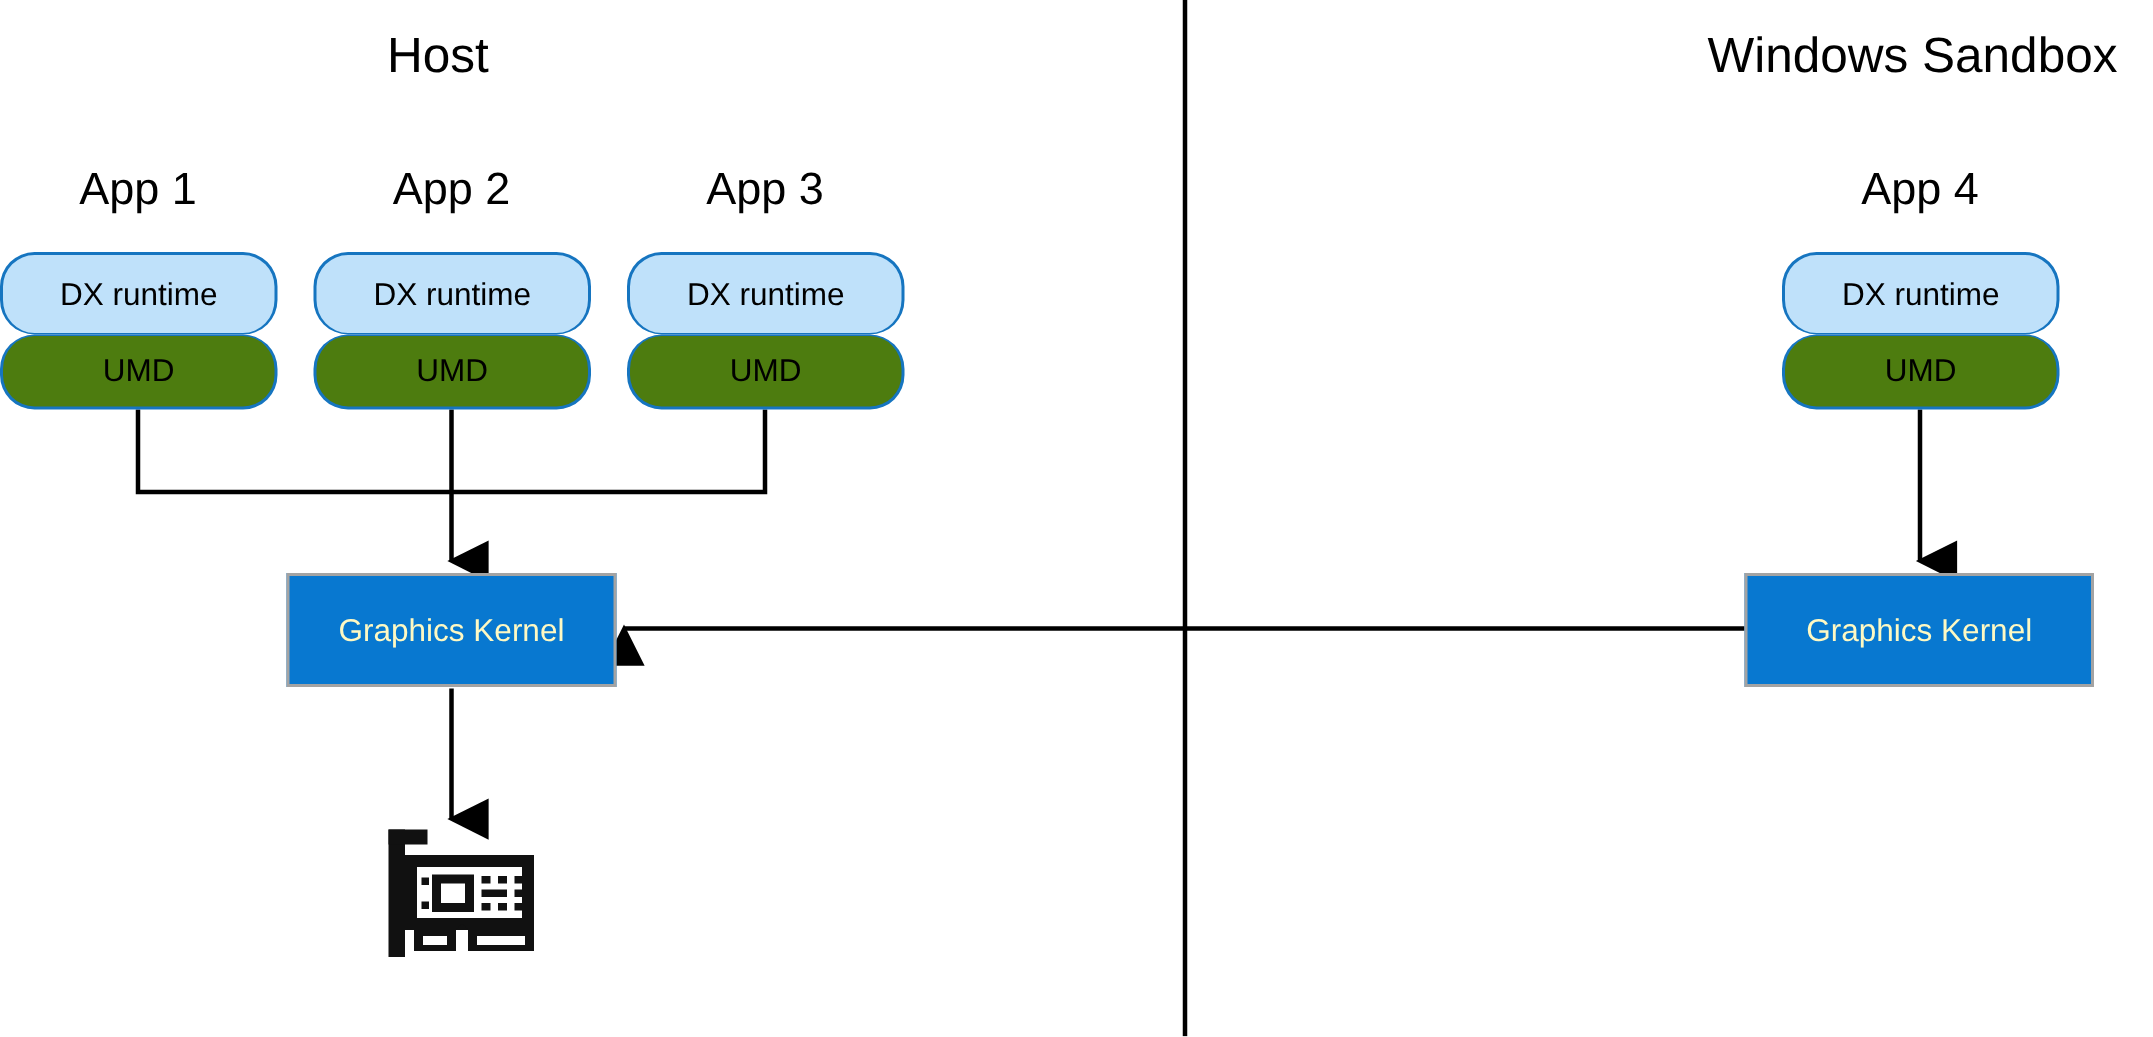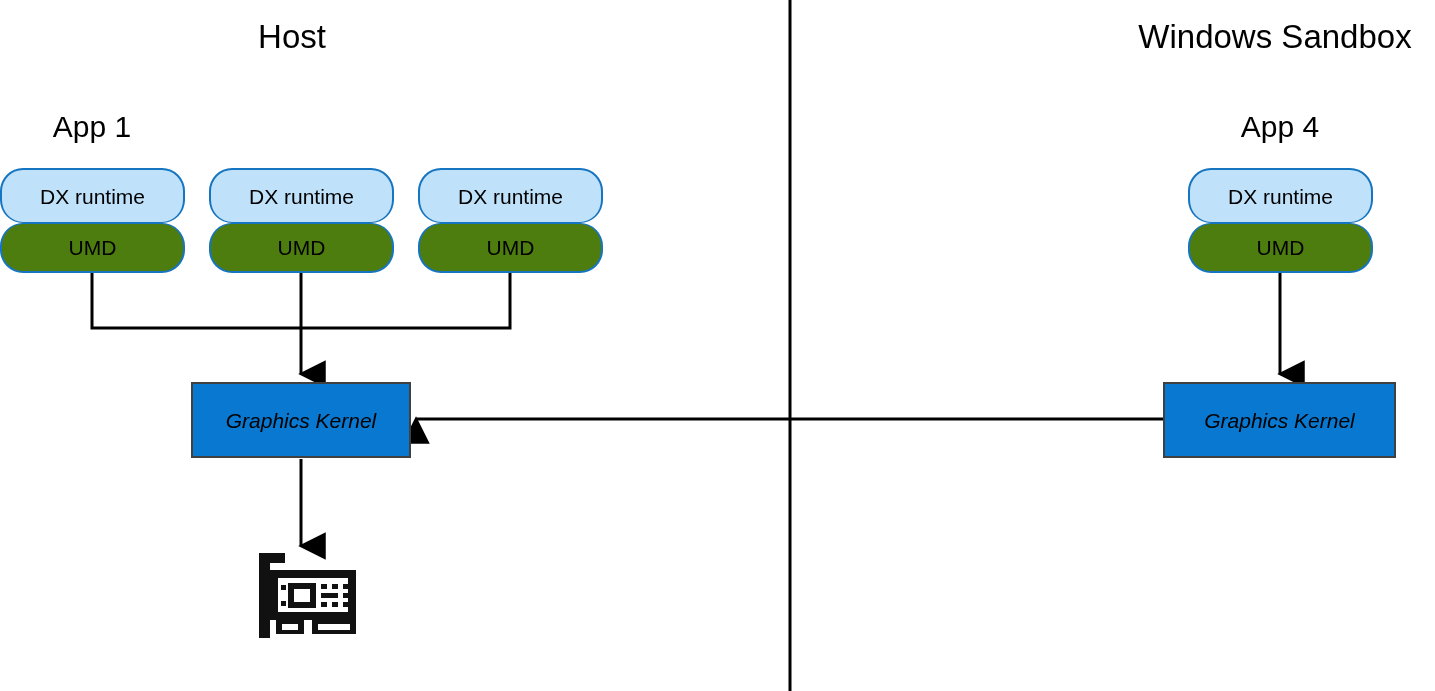--- a/index.html
+++ b/index.html
@@ -63,28 +63,27 @@
   }
   .cell-umd {
     background: #4d7c0f;
     border: 2px solid #1675C0;
     border-top: 1px solid #1675C0;
   }
   .kernel-box {
     position: absolute;
     box-sizing: border-box;
     background: #0878D0;
-    border: 2px solid #404040;
+    border: 2px solid #a3a3a3;
     display: flex;
     align-items: center;
     justify-content: center;
     font-size: 21px;
-    color: #000000;
+    color: #fef9c3;
     line-height: 1;
-    font-style: italic;
   }
 </style>
 </head>
 <body>
 
 <div id="canvas">
 
   <svg id="diagram-svg" viewBox="0 0 1435 691">
     <defs>
       <marker id="arrow-down" viewBox="0 0 12 12" refX="6" refY="10" markerWidth="11" markerHeight="11" orient="auto-start-reverse">
@@ -143,25 +142,27 @@
   <div class="zone-title" style="left:192px; top:20px; width:200px;">Host</div>
 
   <div class="zone-title" style="left:1110px; top:20px; width:330px;">Windows Sandbox</div>
 
   <div class="app-title" style="left:-8px; top:112px; width:200px;">App 1</div>
   <div class="stack" style="left:0px; top:168px; width:185px; height:105px;">
     <div class="stack-cell cell-runtime" style="height:55px;">DX runtime</div>
     <div class="stack-cell cell-umd" style="height:50px;">UMD</div>
   </div>
 
+  <div class="app-title" style="left:201px; top:112px; width:200px;">App 2</div>
   <div class="stack" style="left:209px; top:168px; width:185px; height:105px;">
     <div class="stack-cell cell-runtime" style="height:55px;">DX runtime</div>
     <div class="stack-cell cell-umd" style="height:50px;">UMD</div>
   </div>
 
+  <div class="app-title" style="left:410px; top:112px; width:200px;">App 3</div>
   <div class="stack" style="left:418px; top:168px; width:185px; height:105px;">
     <div class="stack-cell cell-runtime" style="height:55px;">DX runtime</div>
     <div class="stack-cell cell-umd" style="height:50px;">UMD</div>
   </div>
 
   <div class="app-title" style="left:1180px; top:112px; width:200px;">App 4</div>
   <div class="stack" style="left:1188px; top:168px; width:185px; height:105px;">
     <div class="stack-cell cell-runtime" style="height:55px;">DX runtime</div>
     <div class="stack-cell cell-umd" style="height:50px;">UMD</div>
   </div>

